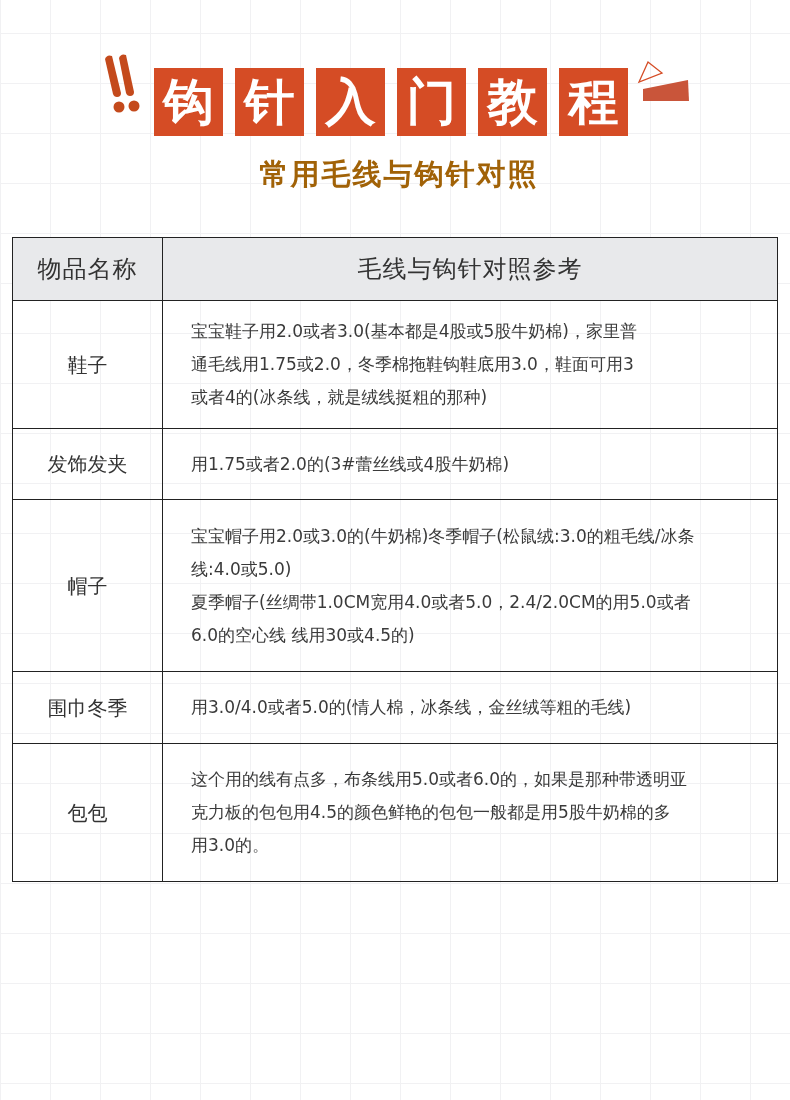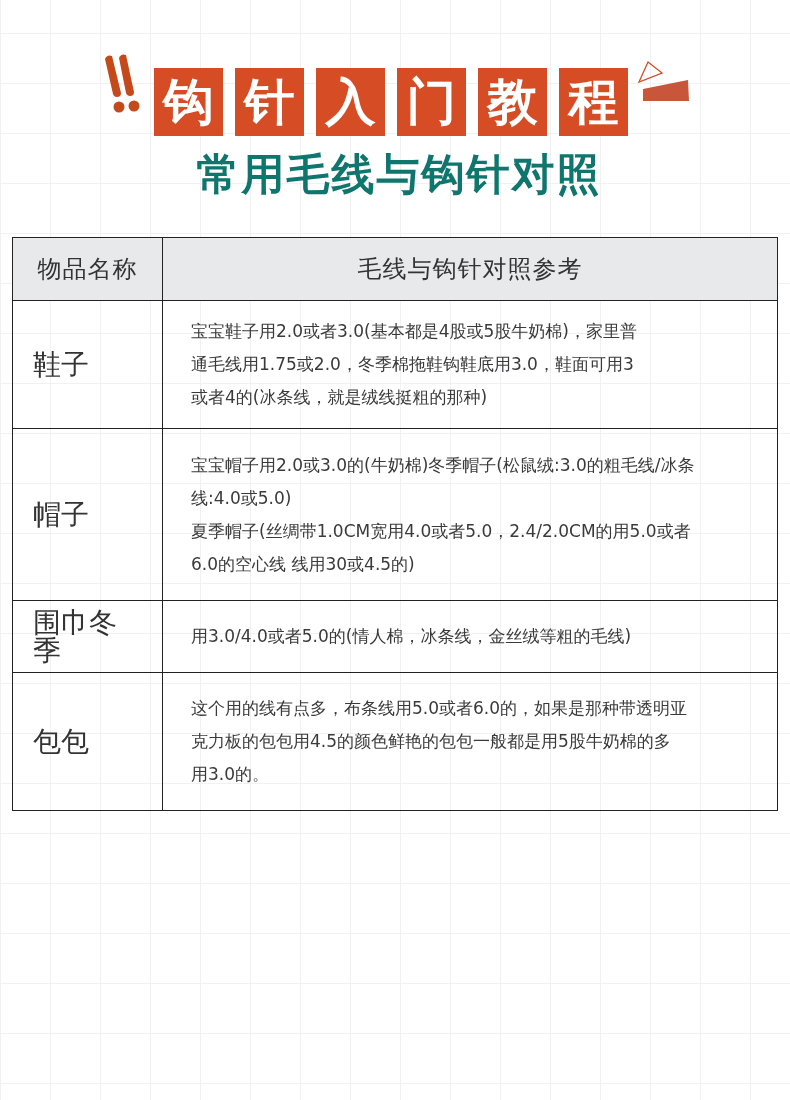--- a/index.html
+++ b/index.html
@@ -22,38 +22,38 @@
   .title-box {
     width: 69px; height: 68px;
     background: #d54c25; color: #fff;
     display: flex; align-items: center; justify-content: center;
     font-size: 50px; font-weight: bold; line-height: 1;
   }
   .bang { position: absolute; left: 101px; top: 53px; width: 45px; height: 60px; }
   .deco-right { position: absolute; left: 636px; top: 58px; width: 58px; height: 48px; }
   .subtitle {
     position: absolute; left: 0; width: 790px; top: 148px;
-    text-align: center; color: #0f766e;
-    font-size: 43px; font-weight: bold; letter-spacing: 2px; line-height: 52px; padding-left: 8px;
+    text-align: center; color: #a16207;
+    font-size: 29px; font-weight: bold; letter-spacing: 2px; line-height: 52px; padding-left: 8px;
   }
   table.ref {
     position: absolute; left: 12px; top: 237px; width: 766px;
     border-collapse: collapse; table-layout: fixed;
   }
   table.ref td, table.ref th {
     border: 1.5px solid #222;
     font-weight: normal;
     vertical-align: middle;
   }
   table.ref th {
     background: #e8e9eb; height: 63px; font-size: 24px; color: #333;
     text-align: center; letter-spacing: 1px;
   }
   table.ref td.name {
-    font-size: 28px; color: #333; line-height: 28px; padding: 0 20px;
+    text-align: center; font-size: 20px; color: #333; line-height: 28px; padding: 0 12px;
   }
   table.ref td.desc {
     font-size: 17px; color: #3a3a3a; line-height: 33px; padding: 0 10px 0 28px; margin-left: 48px;
   }
 </style>
 </head>
 <body>
 
 <svg class="bang" viewBox="0 0 45 60">
   <path d="M4 6 Q6 1 11 3 L20 40 Q20 44 16 44 Q13 44 12 41 Z" fill="#c44a1c"></path>
@@ -91,20 +91,26 @@
   </thead>
   <tbody>
     <tr style="height:128px">
       <td class="name">鞋子</td>
       <td class="desc">
         <div>宝宝鞋子用2.0或者3.0(基本都是4股或5股牛奶棉)，家里普</div>
         <div>通毛线用1.75或2.0，冬季棉拖鞋钩鞋底用3.0，鞋面可用3</div>
         <div>或者4的(冰条线，就是绒线挺粗的那种)</div>
       </td>
     </tr>
+    <tr style="height:71px">
+      <td class="name">发饰发夹</td>
+      <td class="desc">
+        <div>用1.75或者2.0的(3#蕾丝线或4股牛奶棉)</div>
+      </td>
+    </tr>
     <tr style="height:172px">
       <td class="name">帽子</td>
       <td class="desc">
         <div>宝宝帽子用2.0或3.0的(牛奶棉)冬季帽子(松鼠绒:3.0的粗毛线/冰条</div>
         <div>线:4.0或5.0)</div>
         <div>夏季帽子(丝绸带1.0CM宽用4.0或者5.0，2.4/2.0CM的用5.0或者</div>
         <div>6.0的空心线 线用30或4.5的)</div>
       </td>
     </tr>
     <tr style="height:72px">

